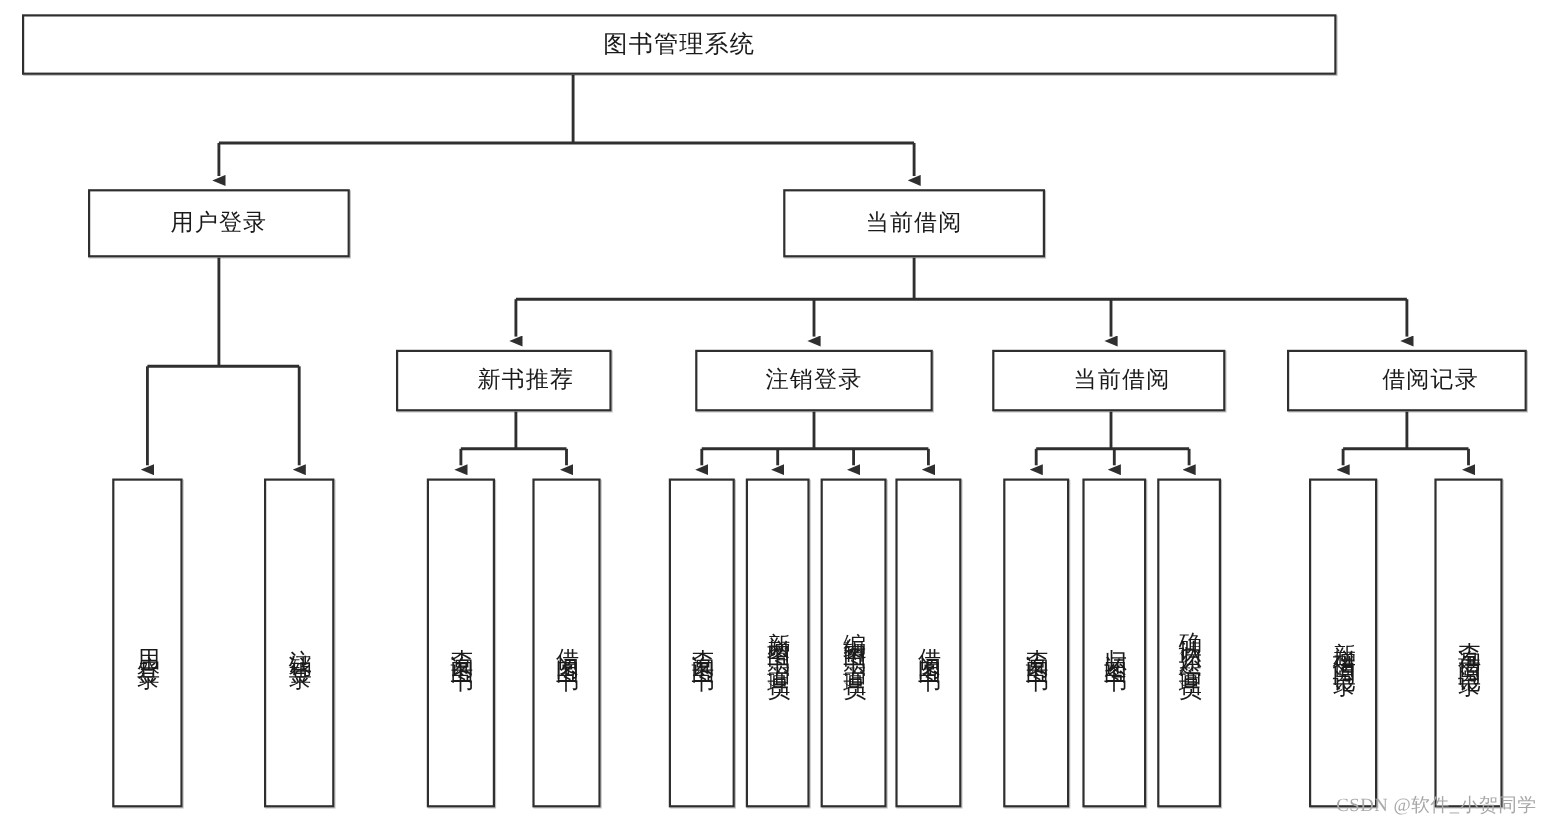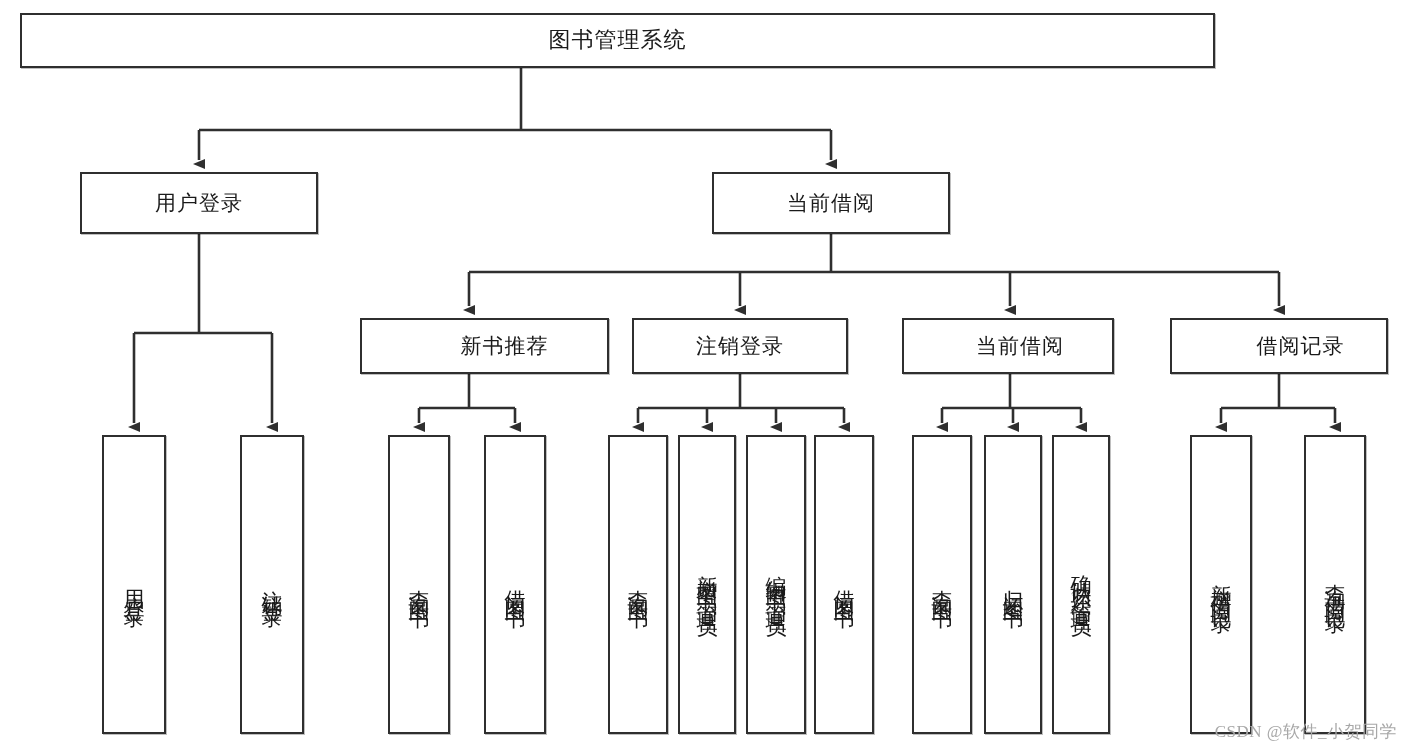--- a/index.html
+++ b/index.html
@@ -139,21 +139,21 @@
       <path class="wire" d="M1221,408 L1221,423" marker-end="url(#arr)"></path>
       <path class="wire" d="M1335,408 L1335,423" marker-end="url(#arr)"></path>
     </g>
   </svg>
 
   <div class="node horiz root" style="left: 20px; top: 13px; width: 1195px; height: 55px;">图书管理系统</div>
 
   <div class="node horiz" style="left: 80px; top: 172px; width: 238px; height: 62px;">用户登录</div>
   <div class="node horiz" style="left: 712px; top: 172px; width: 238px; height: 62px;">当前借阅</div>
 
-  <div class="node horiz" style="left: 360px; top: 318px; width: 249px; height: 56px; padding-left: 40px;">新书推荐</div>
+  <div class="node horiz" style="left: 360px; top: 318px; width: 196px; height: 56px; padding-left: 40px;">新书推荐</div>
   <div class="node horiz" style="left: 632px; top: 318px; width: 216px; height: 56px;">注销登录</div>
   <div class="node horiz" style="left: 902px; top: 318px; width: 212px; height: 56px; padding-left: 24px;">当前借阅</div>
   <div class="node horiz" style="left: 1170px; top: 318px; width: 218px; height: 56px; padding-left: 43px;">借阅记录</div>
 
   <div class="node vert" style="left: 102px; top: 435px; width: 64px; height: 299px;">用户登录</div>
   <div class="node vert" style="left: 240px; top: 435px; width: 64px; height: 299px;">注销登录</div>
   <div class="node vert" style="left: 388px; top: 435px; width: 62px; height: 299px;">查询图书</div>
   <div class="node vert" style="left: 484px; top: 435px; width: 62px; height: 299px;">借阅图书</div>
   <div class="node vert" style="left: 608px; top: 435px; width: 60px; height: 299px;">查询图书</div>
   <div class="node vert" style="left: 678px; top: 435px; width: 58px; height: 299px;">新增图书（管理员）</div>

